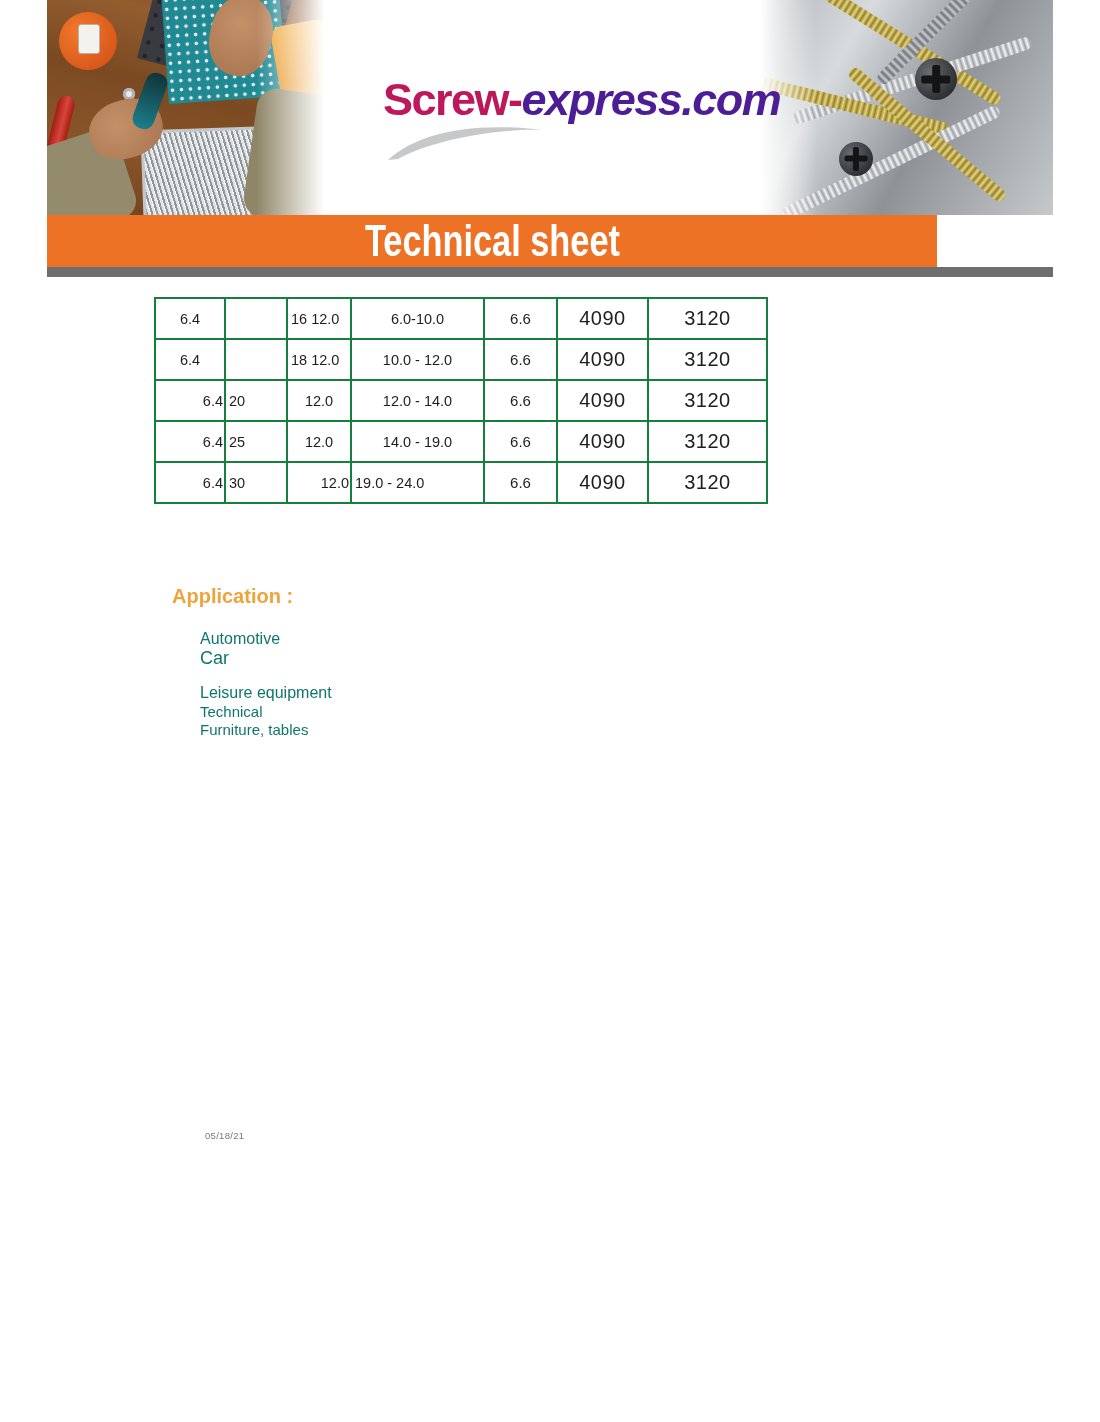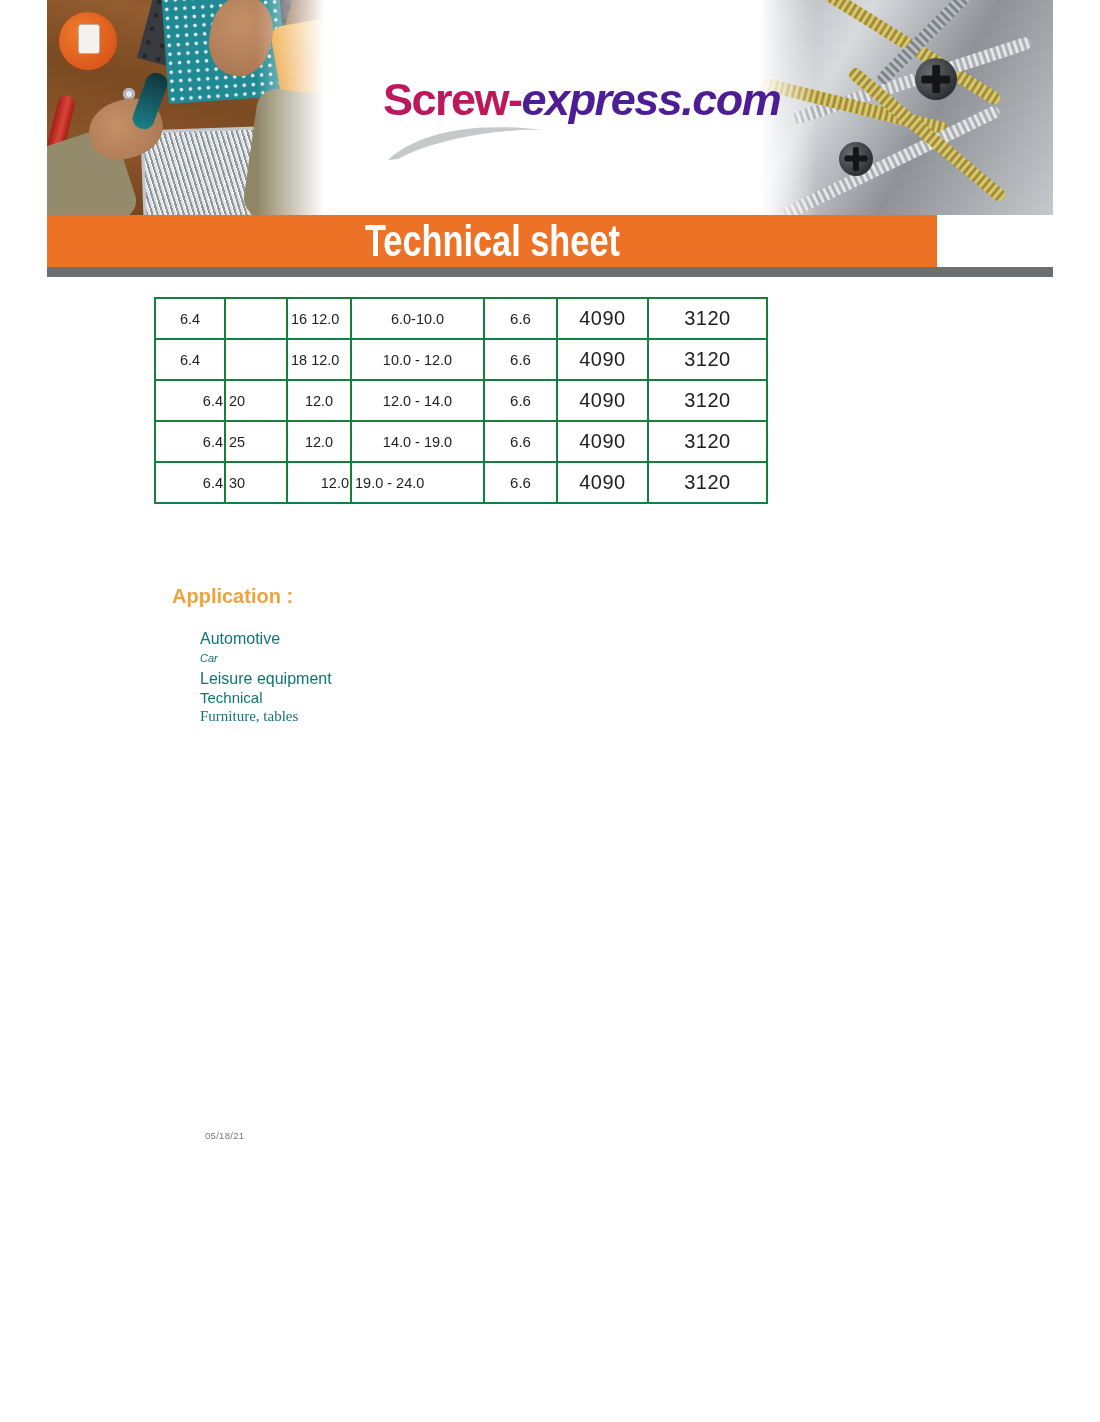--- a/index.html
+++ b/index.html
@@ -88,24 +88,24 @@
   .data-table td.lg { font-size:20px; letter-spacing:0.5px; }
   .data-table td.tl { text-align:left; padding-left:3px; }
   .data-table td.trr { text-align:right; padding-right:1px; }
 
   
   .app-heading { position:absolute; left:172px; top:585px; font-size:20px; font-weight:bold;
     color:#f0a33c; }
   .app-list { position:absolute; left:200px; top:630px; color:#0f766e; }
   .app-list .app-item { line-height:18.5px; }
   .app-list .app-item:nth-child(1) { font-size:16px; }
-  .app-list .app-item:nth-child(2) { font-size:11px;font-style:italic; }
-  .app-list .app-item:nth-child(3) { font-size:16px; margin-top:3px; }
+  .app-list .app-item:nth-child(2) { font-size:18px; }
+  .app-list .app-item:nth-child(3) { font-size:16px; margin-top:17px; }
   .app-list .app-item:nth-child(4) { font-size:15px; }
-  .app-list .app-item:nth-child(5) { font-size:15px;font-family:Liberation Serif, serif; }
+  .app-list .app-item:nth-child(5) { font-size:15px; }
 
   
   .doc-date { position:absolute; left:205px; top:1130px; font-size:9.5px; color:#787878;
     letter-spacing:0.3px; }
 
   
   .footer-bar { position:absolute; left:47px; top:1384px; width:1008px; height:38px;
     background:#595b5e; display:flex; align-items:center; justify-content:flex-end;
     padding-right:40px; box-sizing:border-box; }
   .footer-email { color:#ffffff; font-weight:bold; font-size:21px; white-space:nowrap;

